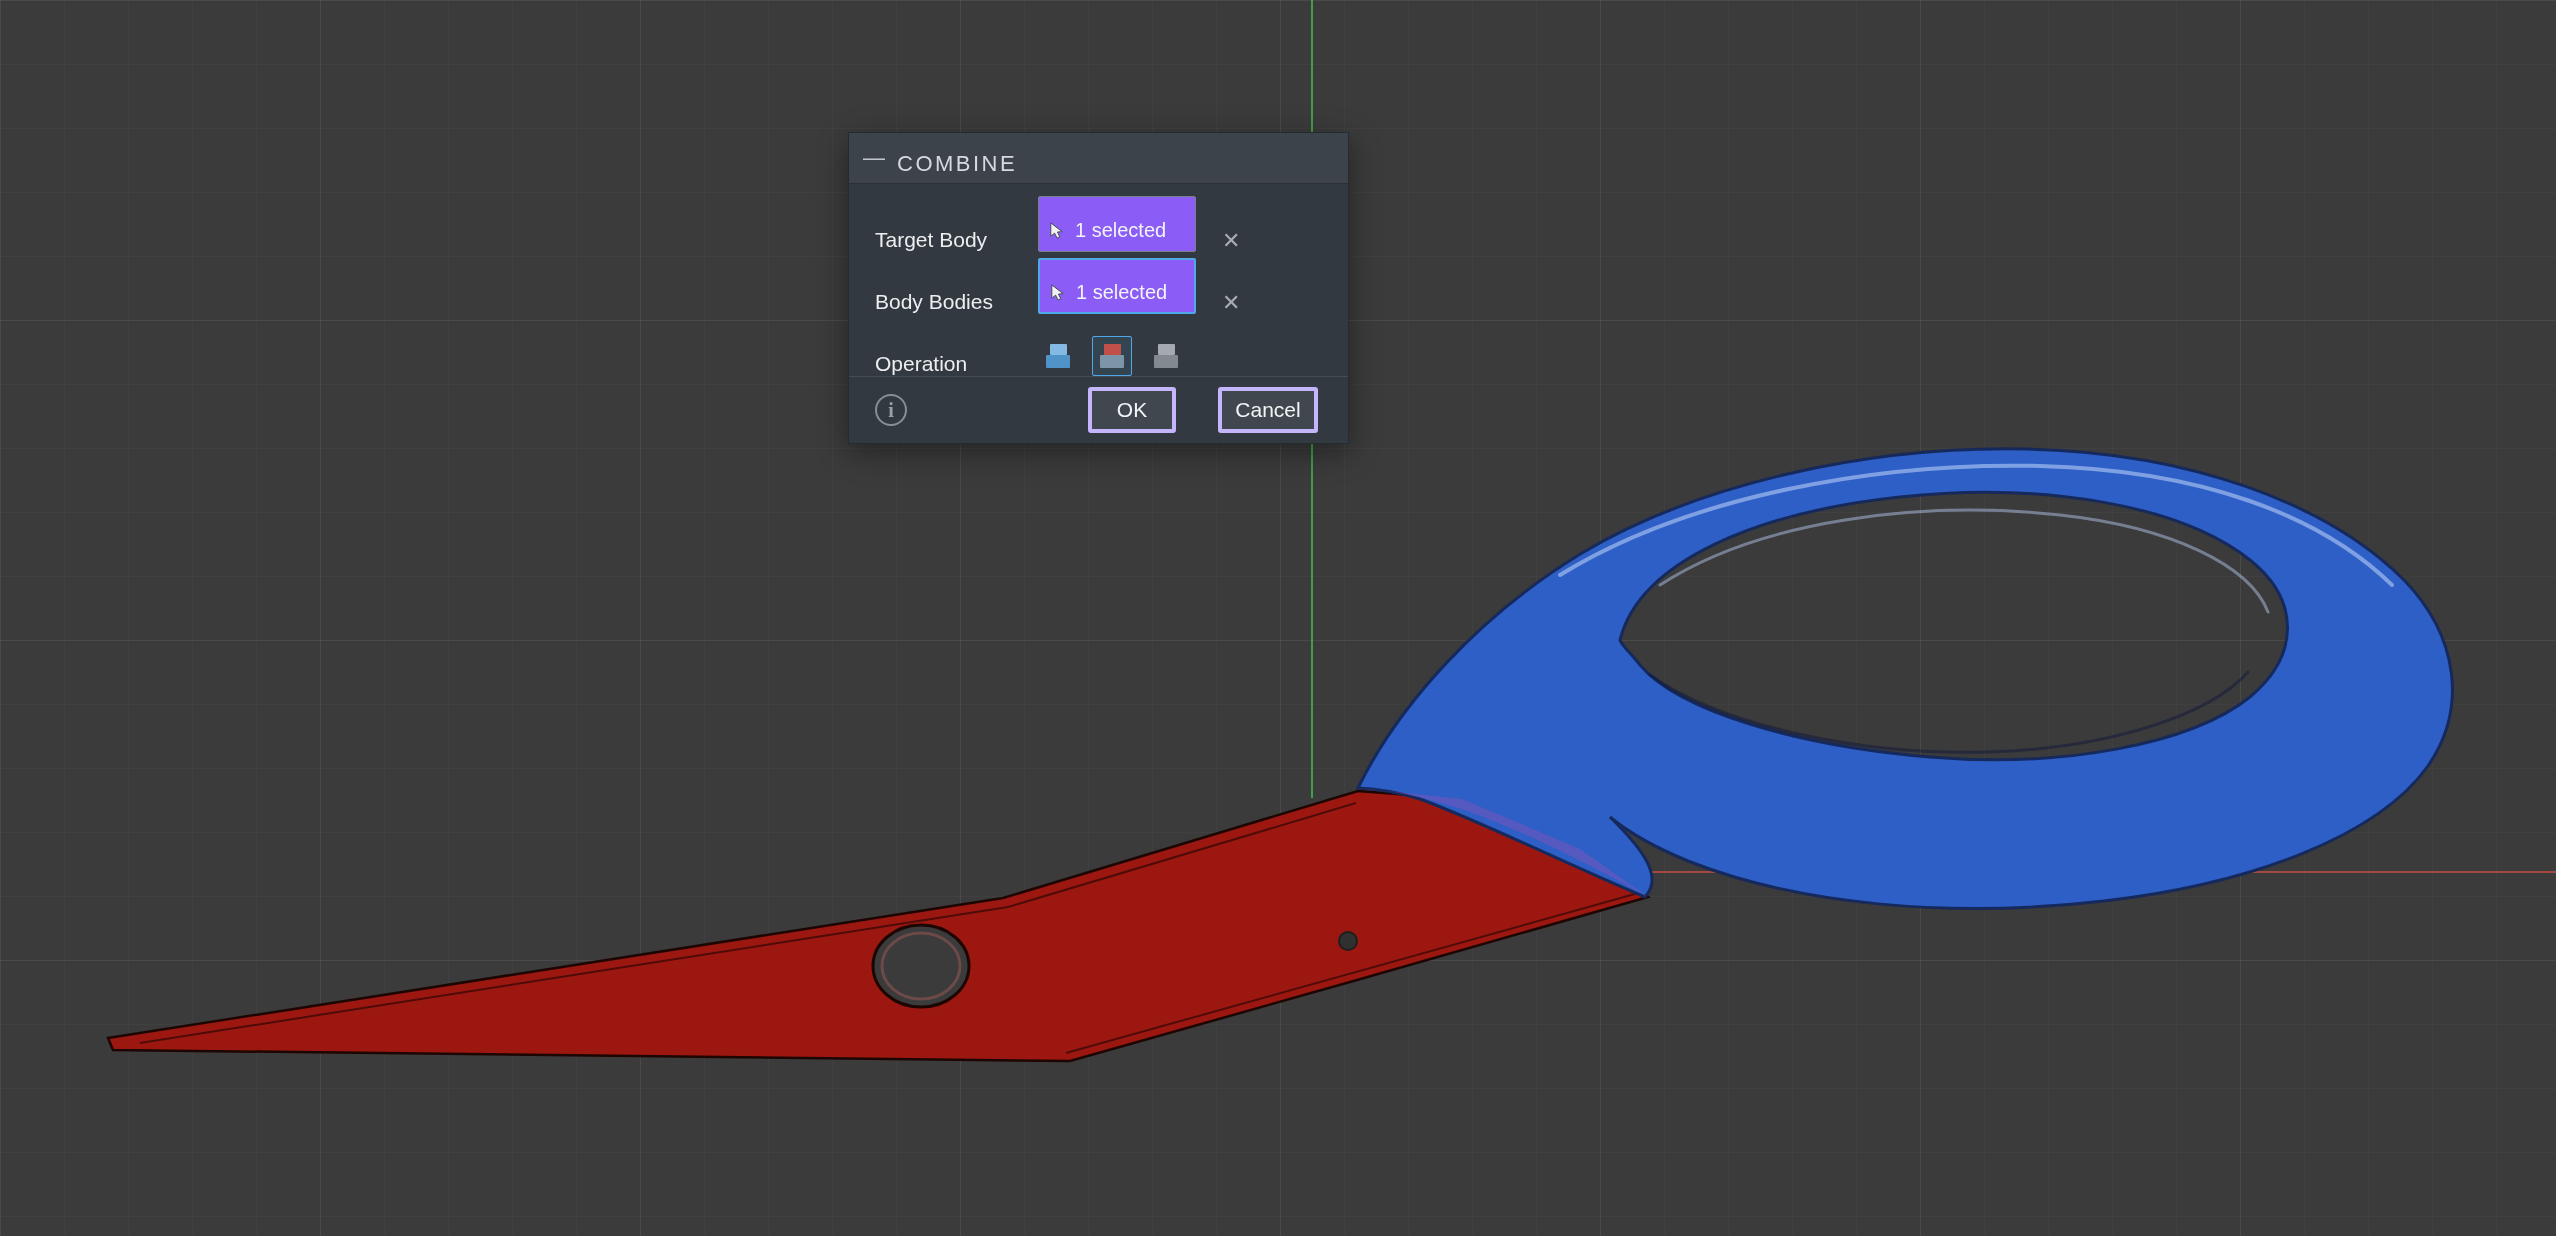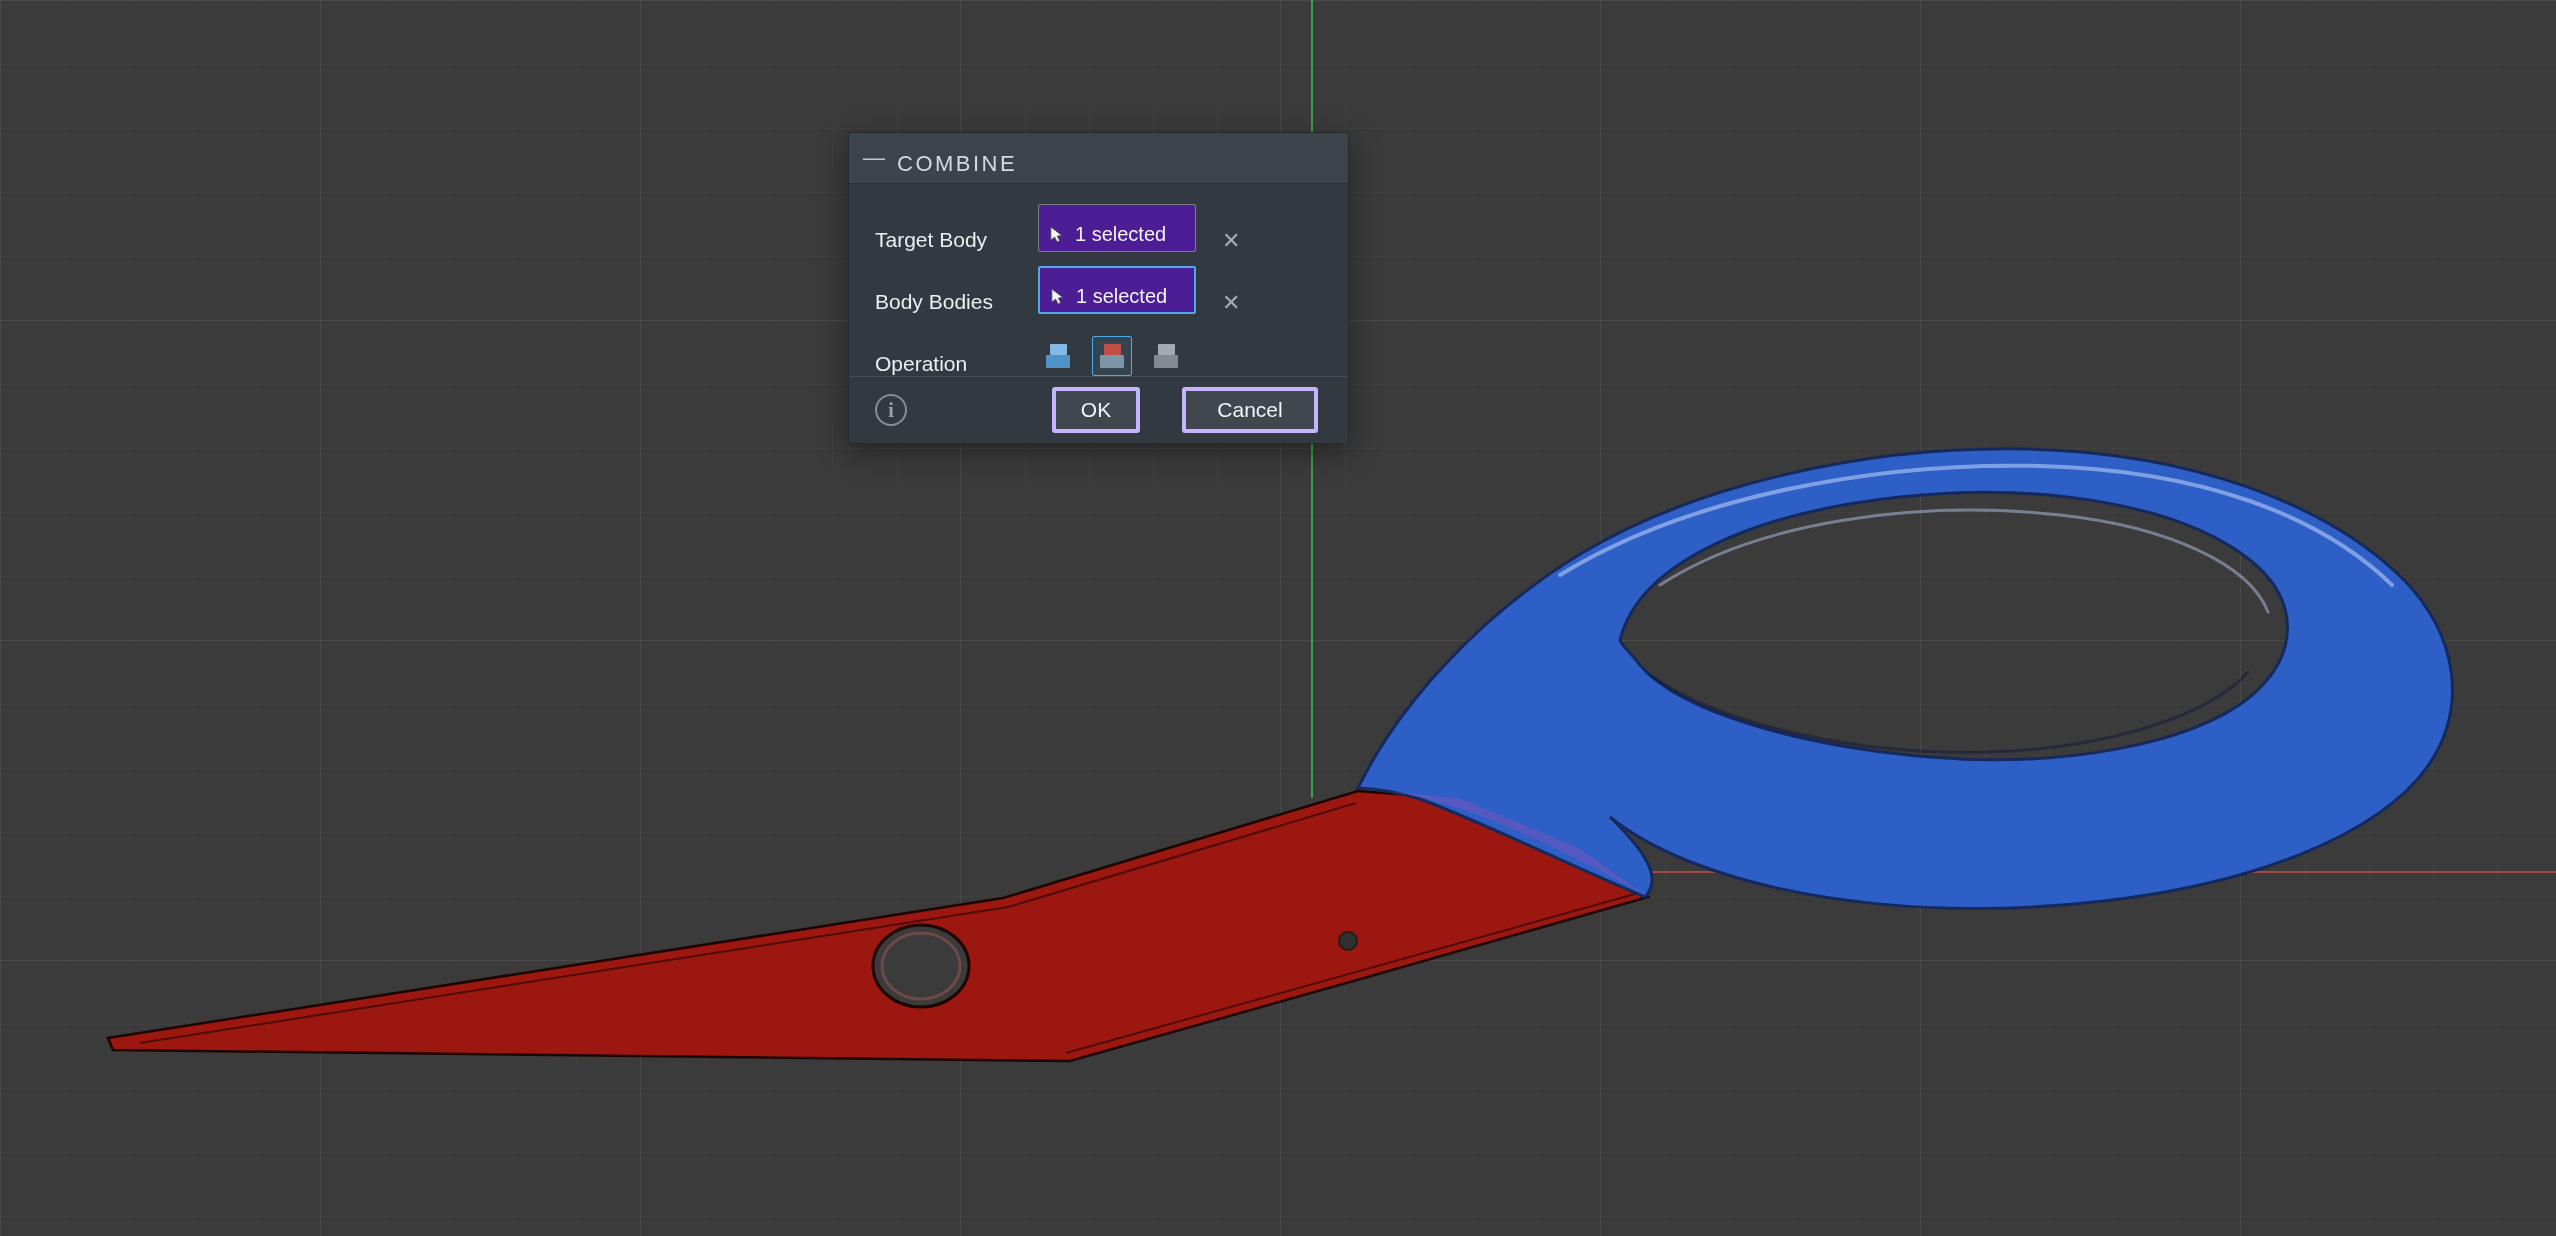--- a/index.html
+++ b/index.html
@@ -20,21 +20,21 @@
     background:#333940;border:1px solid #262b30;box-shadow:0 8px 28px rgba(0,0,0,0.4);
     color:#eceef0;}
   .dlg-header{height:50px;background:#3d434b;display:flex;align-items:center;
     padding:0 14px;border-bottom:1px solid #2b3036;}
   .collapse{width:26px;color:#c2c7cb;font-size:22px;line-height:22px;cursor:pointer;
     display:inline-block;}
   .dlg-title{font-size:22px;letter-spacing:2.5px;color:#d6dade;margin-left:8px;font-weight:500;margin-top:12px;}
   .dlg-body{padding-top:6px;}
   .row{height:62px;display:flex;align-items:flex-end;padding-left:26px;}
   .lbl{flex:0 0 163px;font-size:21px;color:#eceef0;}
-  .sel-btn{width:158px;height:48px;background:#4c1d95;border:1px solid #7a8188;
+  .sel-btn{width:158px;height:56px;background:#8b5cf6;border:1px solid #7a8188;
     border-radius:2px;display:inline-flex;align-items:center;gap:9px;padding:13px 0 0 8px;
     color:#f2f4f5;font-size:20px;font-family:"Liberation Sans",sans-serif;cursor:pointer;
     box-sizing:border-box;}
   .sel-btn.active{border:2px solid #4fa8e8;}
   .clear{margin-left:26px;color:#a7adb3;font-size:22px;cursor:pointer;line-height:1;}
 
   .op-group{display:flex;gap:14px;}
   .op-icon{width:40px;height:40px;position:relative;border:1px solid transparent;
     border-radius:2px;cursor:pointer;box-sizing:border-box;}
   .op-icon.selected{border-color:#4fa8e8;background:rgba(79,168,232,0.10);}
@@ -54,21 +54,21 @@
   .dlg-footer{height:66px;border-top:1px solid #454c53;display:flex;align-items:center;
     padding:0 30px 0 26px;}
   .info{width:32px;height:32px;border:2px solid #878e95;border-radius:50%;color:#9aa1a8;
     display:inline-flex;align-items:center;justify-content:center;font-size:20px;
     font-weight:bold;cursor:pointer;box-sizing:border-box;
     font-family:"Liberation Serif",serif;}
   .footer-btns{margin-left:auto;display:flex;gap:42px;}
   .btn{height:46px;background:#40474f;border:4px solid #c4b5fd;border-radius:3px;
     color:#f2f4f6;font-size:21px;font-family:"Liberation Sans",sans-serif;cursor:pointer;}
   .btn.ok{width:88px;}
-  .btn.cancel{width:136px;}
+  .btn.cancel{width:100px;}
 </style>
 </head>
 <body>
 
 <div class="viewport">
   <svg class="scene-svg" viewBox="0 0 2556 1236" preserveAspectRatio="none">
 
     <line x1="1312" y1="0" x2="1312" y2="798" stroke-width="2" opacity="0.85" stroke="#3FB24B"></line>
     <line x1="1330" y1="872" x2="2556" y2="872" stroke-width="2" opacity="0.7" stroke="#CF5048"></line>
 

